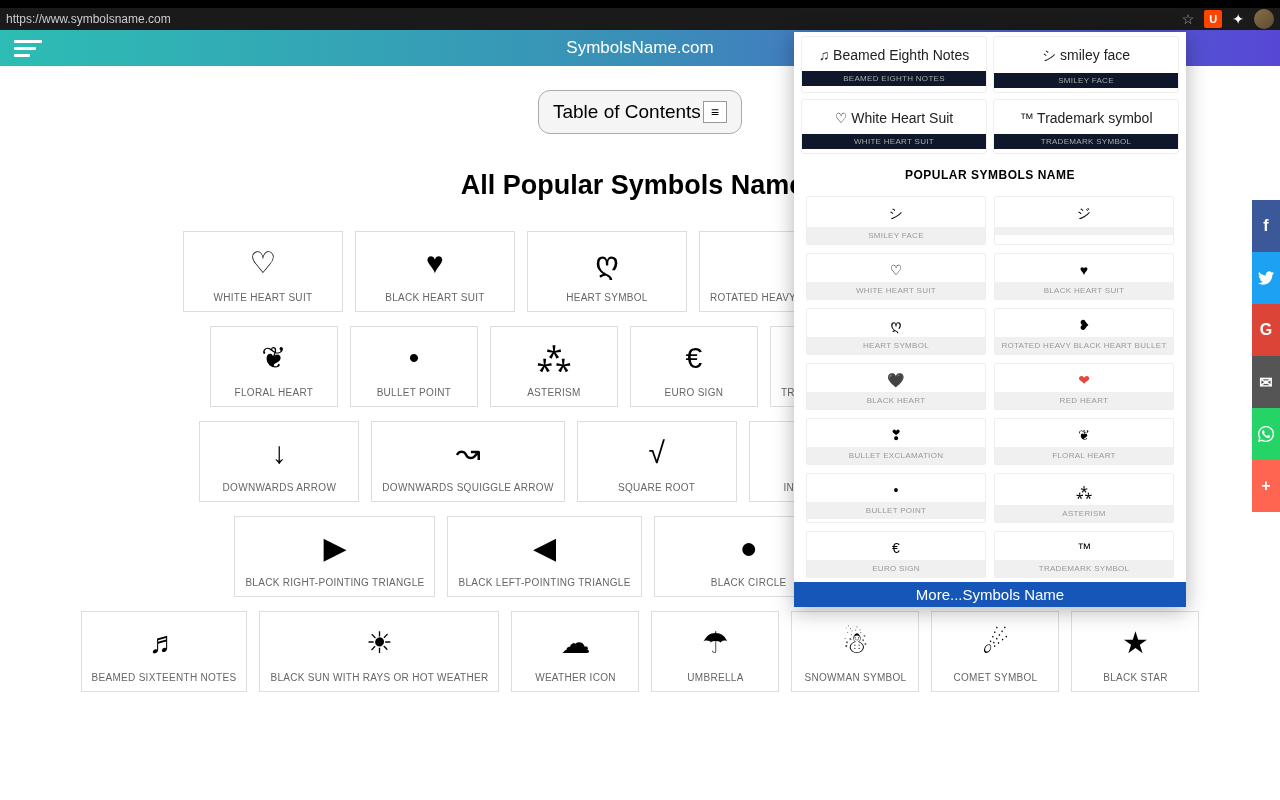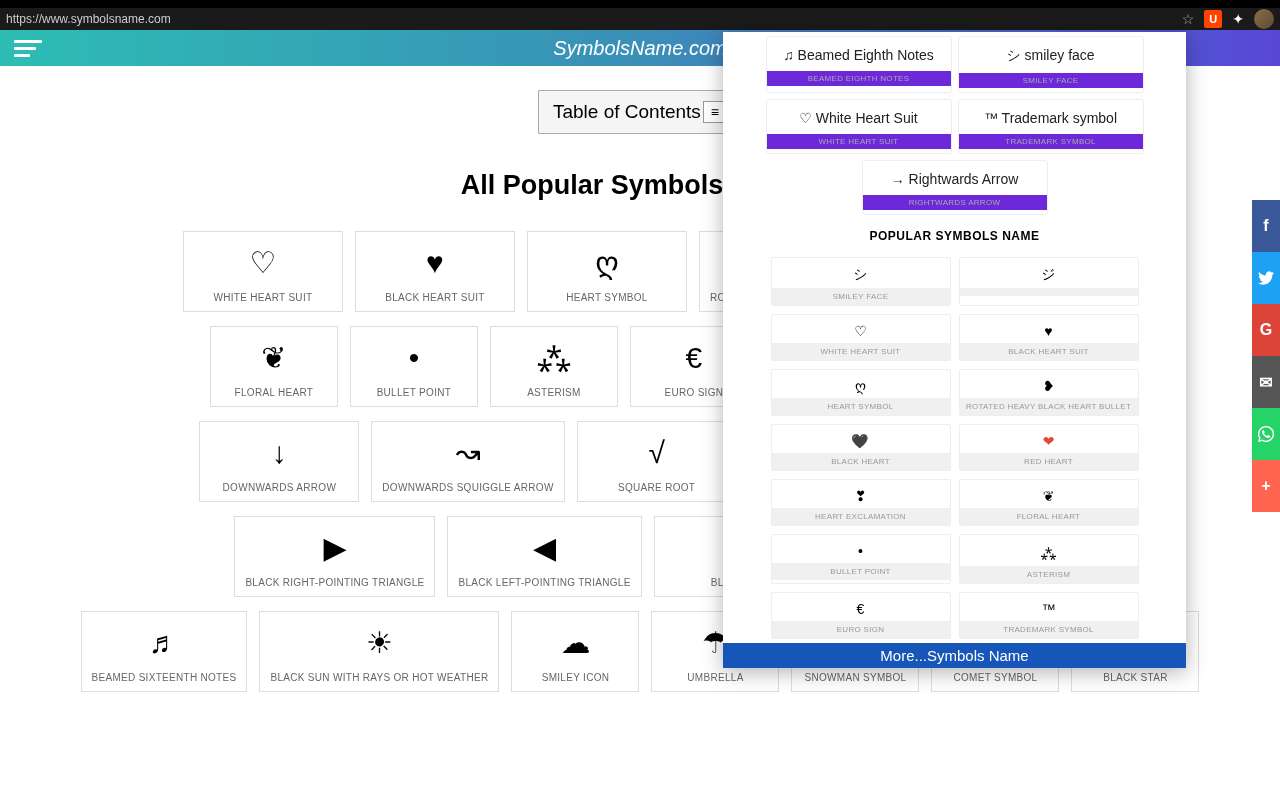--- a/index.html
+++ b/index.html
@@ -14,47 +14,47 @@
     .u-icon { background: #ff4400; color: #fff; width: 18px; height: 18px; display: flex; align-items: center; justify-content: center; font-weight: bold; font-size: 11px; border-radius: 2px; }
     .puzzle-icon { color: #fff; font-size: 14px; }
     .avatar { width: 20px; height: 20px; border-radius: 50%; background: linear-gradient(135deg, #8b6f47, #5c4a32); }
     
     
     .site-header { background: linear-gradient(90deg, #2dbdb4 0%, #3a8fb7 50%, #5847d6 100%); height: 36px; display: flex; align-items: center; position: relative; }
     .hamburger { margin-left: 14px; display: flex; flex-direction: column; gap: 4px; cursor: pointer; }
     .hamburger span { width: 28px; height: 3px; background: #fff; border-radius: 1px; }
     .hamburger span:nth-child(2) { width: 22px; }
     .hamburger span:nth-child(3) { width: 16px; }
-    .site-title { color: #fff; font-size: 20px; font-weight: 400; position: absolute; left: 50%; transform: translateX(-50%); font-style: italic; }
+    .site-title { color: #fff; font-size: 17px; font-weight: 400; position: absolute; left: 50%; transform: translateX(-50%); }
     
     
     .main { padding: 24px 30px; }
     .toc-wrap { display: flex; justify-content: center; margin-bottom: 36px; }
-    .toc-btn { border: 1px solid #aaa; border-radius: 1px; padding: 10px 14px; display: flex; align-items: center; gap: 2px; background: #f5f5f5; font-size: 19px; cursor: pointer; }
+    .toc-btn { border: 1px solid #aaa; border-radius: 12px; padding: 10px 14px; display: flex; align-items: center; gap: 2px; background: #f5f5f5; font-size: 19px; cursor: pointer; }
     .toc-icon { border: 1px solid #999; padding: 2px 7px; font-size: 14px; background: #fff; }
     .page-h1 { text-align: center; font-size: 27px; font-weight: 700; margin-bottom: 30px; }
     .intro-text { font-size: 17px; margin-bottom: 28px; }
     .symbol-card { border: 1px solid #ddd; min-width: 120px; padding: 12px 10px 8px; text-align: center; cursor: pointer; background: #fff; }
     .symbol-glyph { font-size: 30px; line-height: 38px; margin-bottom: 10px; }
     .symbol-label { font-size: 10px; color: #666; letter-spacing: 0.3px; }
     
     
     .r1 .symbol-card { min-width: 160px; }
     .r2 .symbol-card { min-width: 128px; }
     .r3 .symbol-card { min-width: 160px; }
     .r4 .symbol-card { min-width: 190px; }
     .r5 .symbol-card { min-width: 128px; }
     .row { display: flex; flex-wrap: nowrap; gap: 12px; justify-content: center; margin-bottom: 14px; }
     
     
-    .ext-panel { position: absolute; top: 32px; right: 94px; width: 463px; background: #fff; box-shadow: 0 4px 20px rgba(0,0,0,0.3); z-index: 100; }
+    .ext-panel { position: absolute; top: 32px; right: 94px; width: 392px; background: #fff; box-shadow: 0 4px 20px rgba(0,0,0,0.3); z-index: 100; }
     .ext-top-grid { display: flex; flex-wrap: wrap; gap: 6px; padding: 4px; justify-content: center; }
     .ext-top-card { width: 186px; background: #fff; border: 1px solid #eee; border-radius: 3px; padding: 10px 0 4px; text-align: center; cursor: pointer; }
     .ext-top-title { font-size: 14px; color: #222; margin-bottom: 8px; }
-    .ext-top-sub { font-size: 8px; color: #aaa; background: #6d28d9; padding: 3px 0; letter-spacing: 0.3px; }
+    .ext-top-sub { font-size: 8px; color: #aaa; background: #0f172a; padding: 3px 0; letter-spacing: 0.3px; }
     .ext-single { width: 186px; }
     .ext-heading { text-align: center; font-size: 12px; font-weight: 700; padding: 10px 0; letter-spacing: 0.5px; }
     .ext-pop-grid { display: flex; flex-wrap: wrap; gap: 8px; padding: 4px 8px; justify-content: center; }
     .ext-pop-card { width: 180px; border: 1px solid #eee; border-radius: 2px; text-align: center; cursor: pointer; overflow: hidden; }
     .ext-pop-glyph { font-size: 14px; padding: 8px 0 4px; }
     .ext-pop-label { font-size: 8px; color: #999; background: #f0f0f0; padding: 4px 0; letter-spacing: 0.3px; }
     .ext-more { background: #1656b8; color: #fff; text-align: center; padding: 4px 0; font-size: 15px; cursor: pointer; }
     
     
     .social-bar { position: absolute; right: 0; top: 200px; display: flex; flex-direction: column; z-index: 50; }
@@ -193,21 +193,21 @@
         <div class="symbol-card">
           <div class="symbol-glyph">♬</div>
           <div class="symbol-label">BEAMED SIXTEENTH NOTES</div>
         </div>
         <div class="symbol-card">
           <div class="symbol-glyph">☀</div>
           <div class="symbol-label">BLACK SUN WITH RAYS OR HOT WEATHER</div>
         </div>
         <div class="symbol-card">
           <div class="symbol-glyph">☁</div>
-          <div class="symbol-label">SMILEY ICON</div>
+          <div class="symbol-label">WEATHER ICON</div>
         </div>
         <div class="symbol-card">
           <div class="symbol-glyph">☂</div>
           <div class="symbol-label">UMBRELLA</div>
         </div>
         <div class="symbol-card">
           <div class="symbol-glyph">☃</div>
           <div class="symbol-label">SNOWMAN SYMBOL</div>
         </div>
         <div class="symbol-card">
@@ -233,24 +233,20 @@
         <div class="ext-top-sub">SMILEY FACE</div>
       </div>
       <div class="ext-top-card">
         <div class="ext-top-title">♡ White Heart Suit</div>
         <div class="ext-top-sub">WHITE HEART SUIT</div>
       </div>
       <div class="ext-top-card">
         <div class="ext-top-title">™ Trademark symbol</div>
         <div class="ext-top-sub">TRADEMARK SYMBOL</div>
       </div>
-      <div class="ext-top-card ext-single">
-        <div class="ext-top-title">→ Rightwards Arrow</div>
-        <div class="ext-top-sub">RIGHTWARDS ARROW</div>
-      </div>
     </div>
   <div class="ext-heading">POPULAR SYMBOLS NAME</div>
   <div class="ext-pop-grid" id="ext-pop-grid">
       <div class="ext-pop-card">
         <div class="ext-pop-glyph">シ</div>
         <div class="ext-pop-label">SMILEY FACE</div>
       </div>
       <div class="ext-pop-card">
         <div class="ext-pop-glyph">ジ</div>
         <div class="ext-pop-label"></div>
@@ -274,21 +270,21 @@
       <div class="ext-pop-card">
         <div class="ext-pop-glyph">🖤</div>
         <div class="ext-pop-label">BLACK HEART</div>
       </div>
       <div class="ext-pop-card">
         <div class="ext-pop-glyph red-heart">❤</div>
         <div class="ext-pop-label">RED HEART</div>
       </div>
       <div class="ext-pop-card">
         <div class="ext-pop-glyph">❣</div>
-        <div class="ext-pop-label">HEART EXCLAMATION</div>
+        <div class="ext-pop-label">BULLET EXCLAMATION</div>
       </div>
       <div class="ext-pop-card">
         <div class="ext-pop-glyph">❦</div>
         <div class="ext-pop-label">FLORAL HEART</div>
       </div>
       <div class="ext-pop-card">
         <div class="ext-pop-glyph">•</div>
         <div class="ext-pop-label">BULLET POINT</div>
       </div>
       <div class="ext-pop-card">

